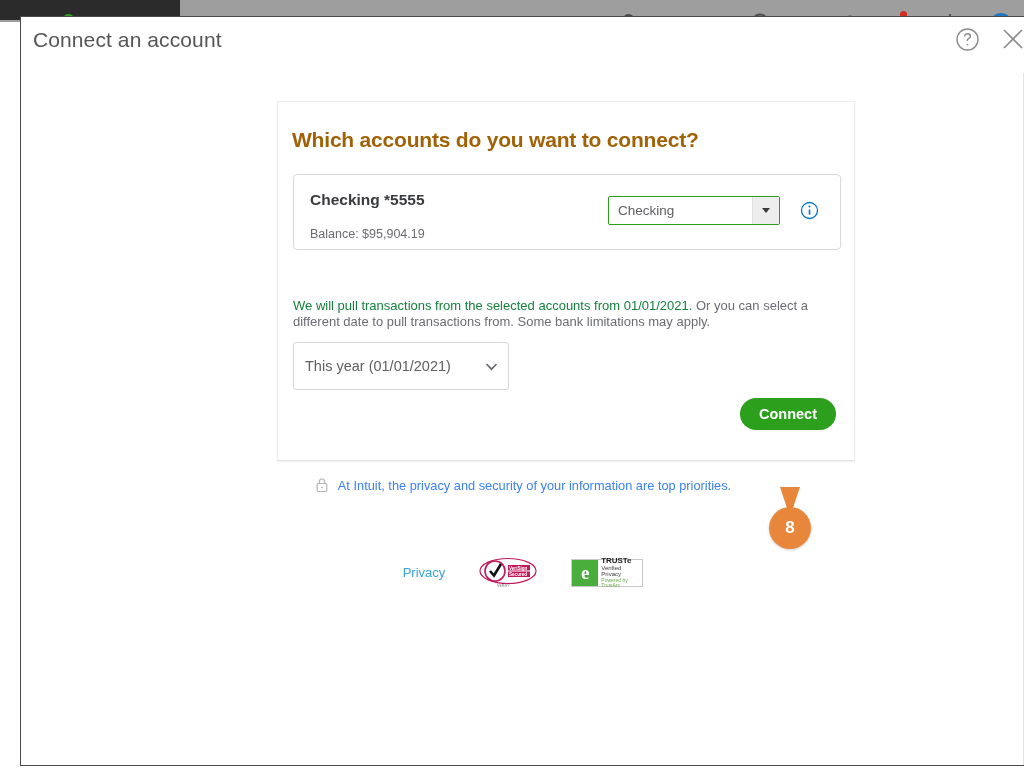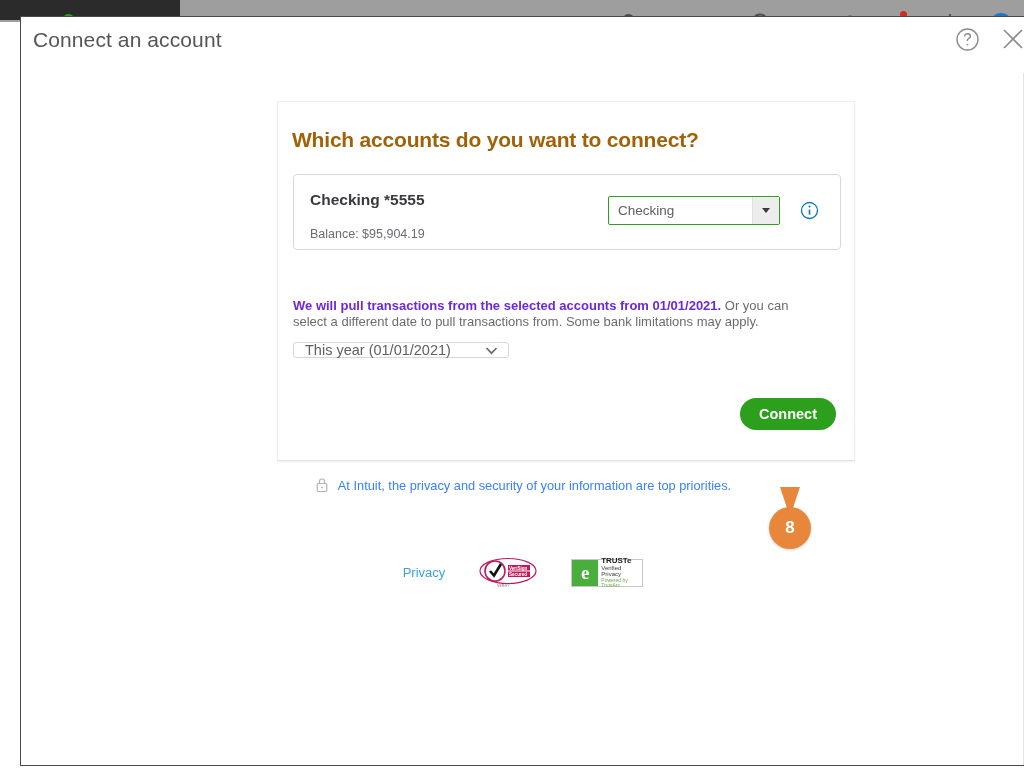--- a/index.html
+++ b/index.html
@@ -243,28 +243,28 @@
   
   #date-note {
     position: absolute;
     left: 15px;
     top: 196px;
     width: 528px;
     font-size: 13px;
     line-height: 15.5px;
     color: #6b6c72;
   }
-  #date-note b { color: #6d28d9; font-weight: bold; }
+  #date-note b { color: #15803d; font-weight: normal; }
 
   #date-range-select {
     position: absolute;
     left: 15px;
     top: 240px;
     width: 216px;
-    height: 16px;
+    height: 48px;
     border: 1px solid #d4d7dc;
     border-radius: 3px;
     box-sizing: border-box;
     background: #fff;
     cursor: pointer;
     display: flex;
     align-items: center;
   }
   #date-range-select .val {
     flex: 1;

